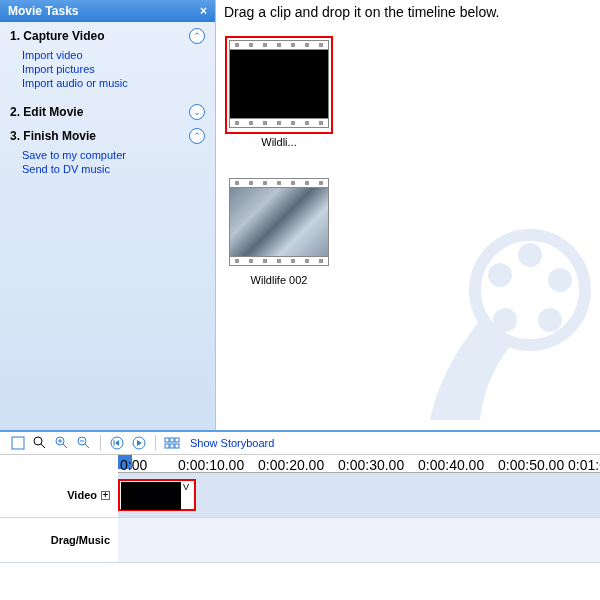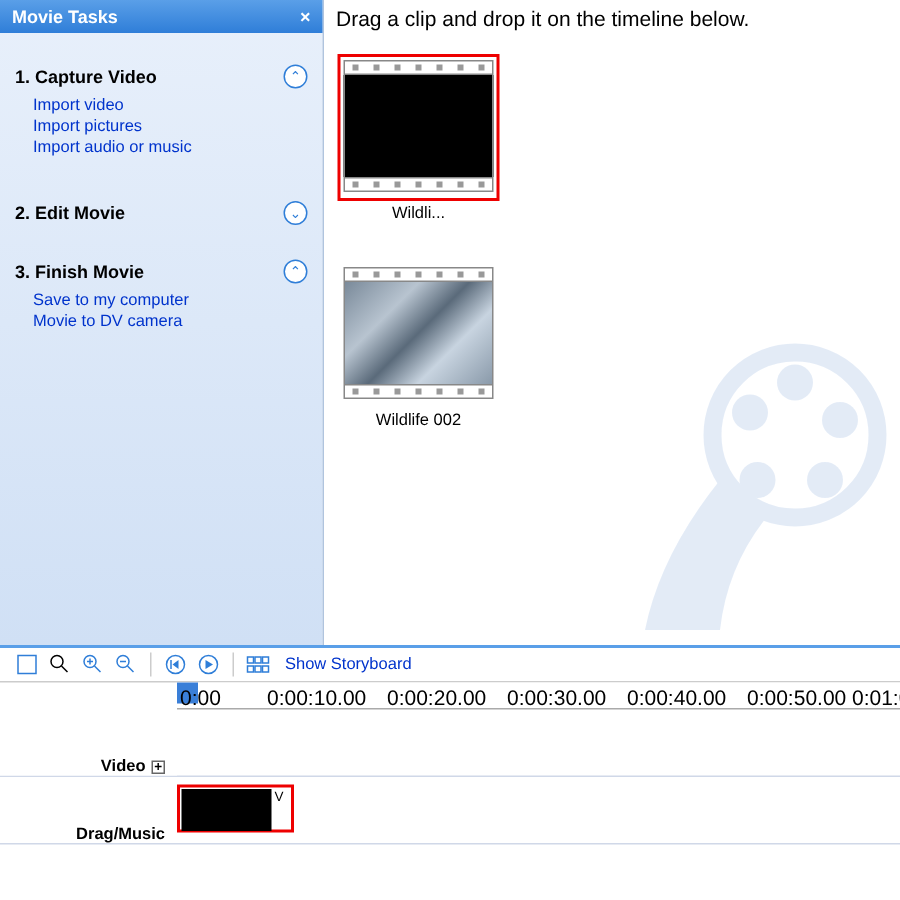--- a/index.html
+++ b/index.html
@@ -2,21 +2,21 @@
 <html><head>
 <meta charset="utf-8">
 <style>
 * { box-sizing: border-box; margin: 0; padding: 0; }
 body { font-family: Tahoma, Arial, sans-serif; font-size: 11px; width: 600px; height: 600px; overflow: hidden; background: #fff; }
 
 .upper { display: flex; height: 430px; }
 .sidebar { width: 216px; background: linear-gradient(to bottom, #e8f0fb, #d0e0f5); border-right: 1px solid #b0c4de; }
 .sidebar-header { background: linear-gradient(to bottom, #5a9fe8, #2f7ed8); color: #fff; font-weight: bold; font-size: 12px; padding: 4px 8px; display: flex; justify-content: space-between; align-items: center; }
 .close-x { cursor: pointer; font-size: 12px; }
-.task-section { padding: 21px 10px 2px; display: flex; justify-content: space-between; align-items: center; }
+.task-section { padding: 6px 10px 2px; display: flex; justify-content: space-between; align-items: center; }
 .task-title { color: #000; font-weight: bold; font-size: 12px; }
 .chevron { width: 16px; height: 16px; border-radius: 50%; background: #fff; border: 1px solid #2f7ed8; display: flex; align-items: center; justify-content: center; cursor: pointer; font-size: 9px; color: #2f7ed8; }
 .task-links { padding: 2px 18px 8px 22px; }
 .task-link { color: #0033cc; display: block; padding: 1px 0; cursor: pointer; }
 
 .content { flex: 1; padding: 4px 8px; position: relative; background: #fff; }
 .hint { color: #000; margin-bottom: 20px; font-size: 14px; }
 .clips { display: flex; gap: 30px; flex-direction: column; }
 .clip { width: 110px; text-align: center; }
 .clip-thumb { width: 100px; height: 90px; margin: 0 auto 6px; position: relative; cursor: pointer; }
@@ -33,21 +33,21 @@
 .toolbar { display: flex; align-items: center; gap: 6px; padding: 3px 10px; border-bottom: 1px solid #ccc; }
 .tool-icon { width: 16px; height: 16px; display: flex; align-items: center; justify-content: center; cursor: pointer; }
 .tool-sep { width: 1px; height: 16px; background: #ccc; margin: 0 2px; }
 .storyboard-link { color: #0033cc; cursor: pointer; margin-left: 4px; }
 
 .timeline { position: relative; height: 130px; }
 .ruler { height: 18px; margin-left: 118px; background: #fff; border-bottom: 1px solid #aaa; display: flex; position: relative; }
 .ruler-tick { position: absolute; font-size: 14px; color: #000; top: 2px; }
 .ruler-cursor { position: absolute; left: 0; top: 0; width: 14px; height: 14px; background: #3a7fd8; }
 
-.track { display: flex; height: 45px; border-bottom: 1px solid #d0d8e8; align-items: flex-end; }
+.track { display: flex; height: 45px; border-bottom: 1px solid #d0d8e8; }
 .track-label { width: 118px; background: #fff; display: flex; align-items: center; justify-content: flex-end; padding-right: 8px; font-weight: bold; font-size: 11px; gap: 4px; }
 .track-body { flex: 1; background: #d8e4f4; position: relative; }
 .track-body.light { background: #eef3fb; }
 .video-clip { position: absolute; left: 0; top: 6px; width: 78px; height: 32px; border: 2px solid #e00; background: #fff; display: flex; }
 .video-clip-black { width: 60px; height: 100%; background: #000; margin: 1px; }
 .video-clip-label { font-size: 9px; padding: 1px; }
 .expand-box { border: 1px solid #666; width: 9px; height: 9px; display: flex; align-items: center; justify-content: center; font-size: 9px; line-height: 1; }
 </style>
 </head>
 <body>
@@ -70,21 +70,21 @@
     <div class="task-section">
       <span class="task-title">2. Edit Movie</span>
       <span class="chevron">⌄</span>
     </div>
     <div class="task-section">
       <span class="task-title">3. Finish Movie</span>
       <span class="chevron">⌃</span>
     </div>
     <div class="task-links">
       <a class="task-link">Save to my computer</a>
-      <a class="task-link">Movie to DV camera</a>
+      <a class="task-link">Send to DV music</a>
     </div>
   </div>
 
   <div class="content">
     <div class="hint">Drag a clip and drop it on the timeline below.</div>
     <div class="clips">
       <div class="clip">
         <div class="clip-thumb selected">
           <div class="film-edge">
               <span></span>

